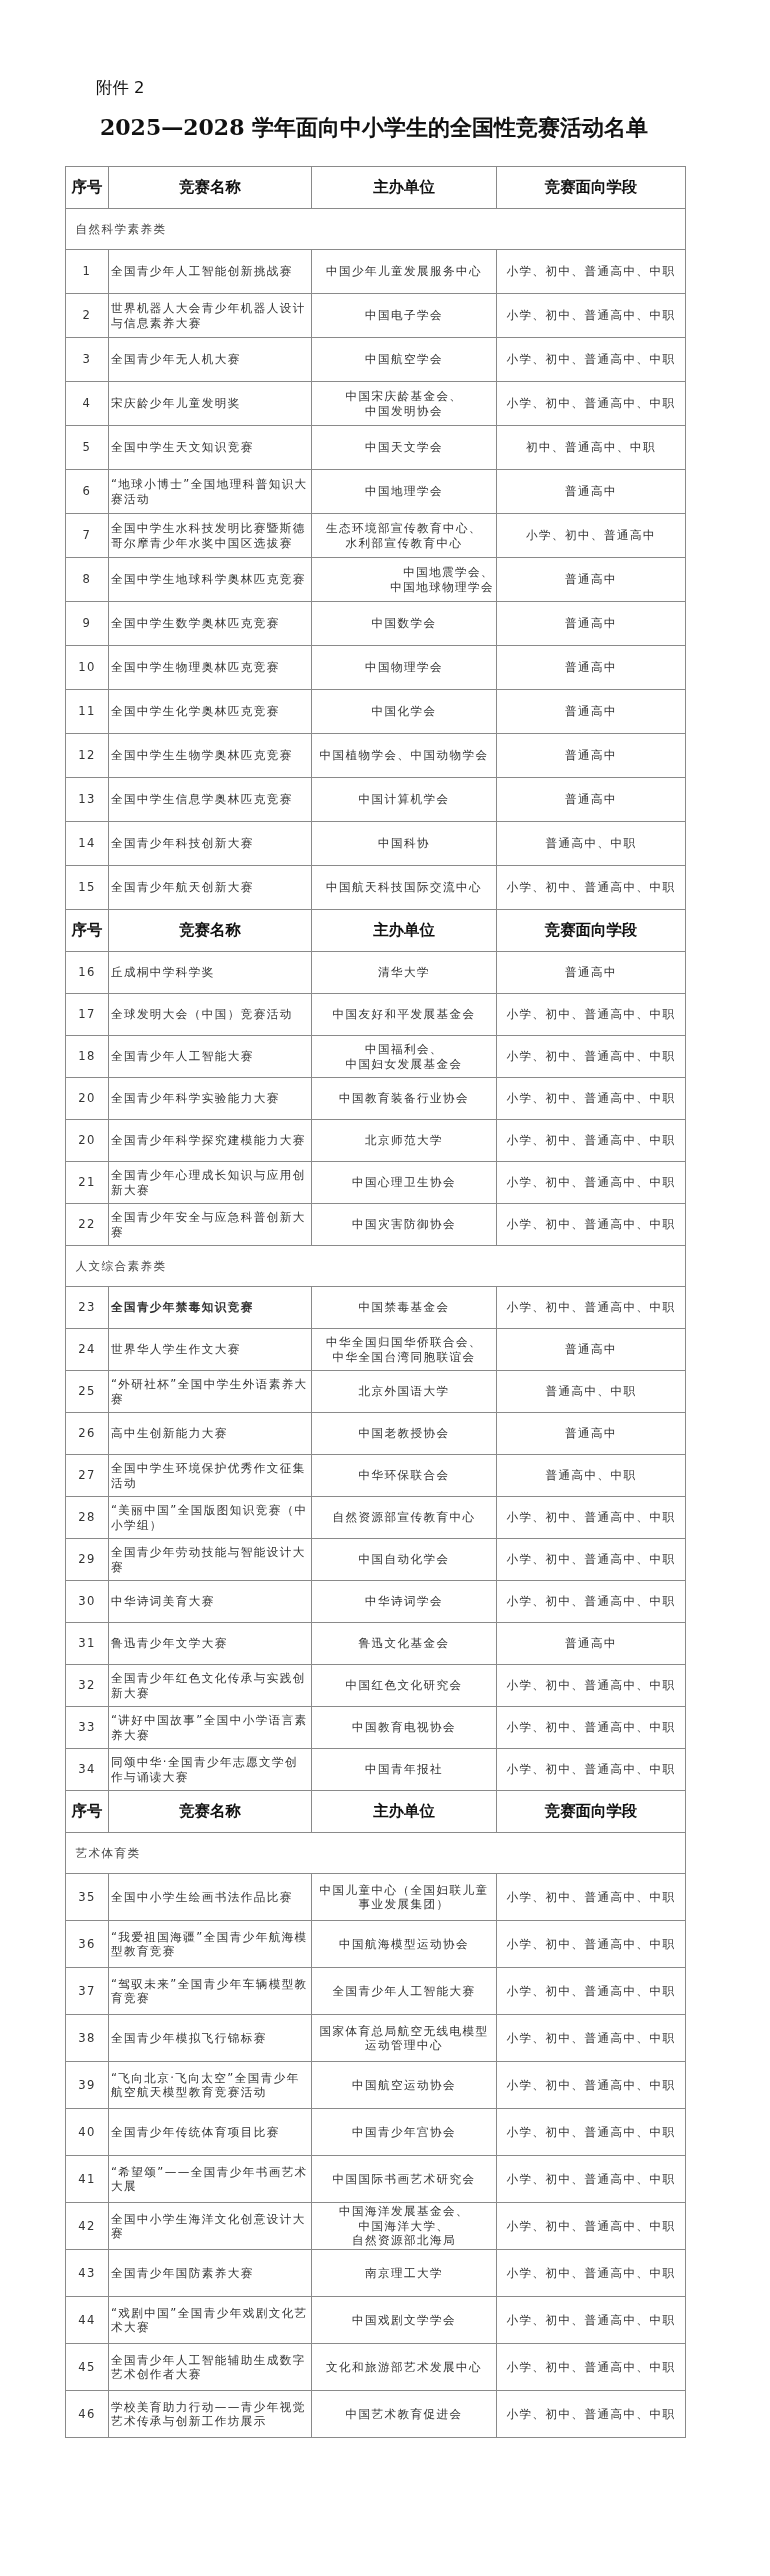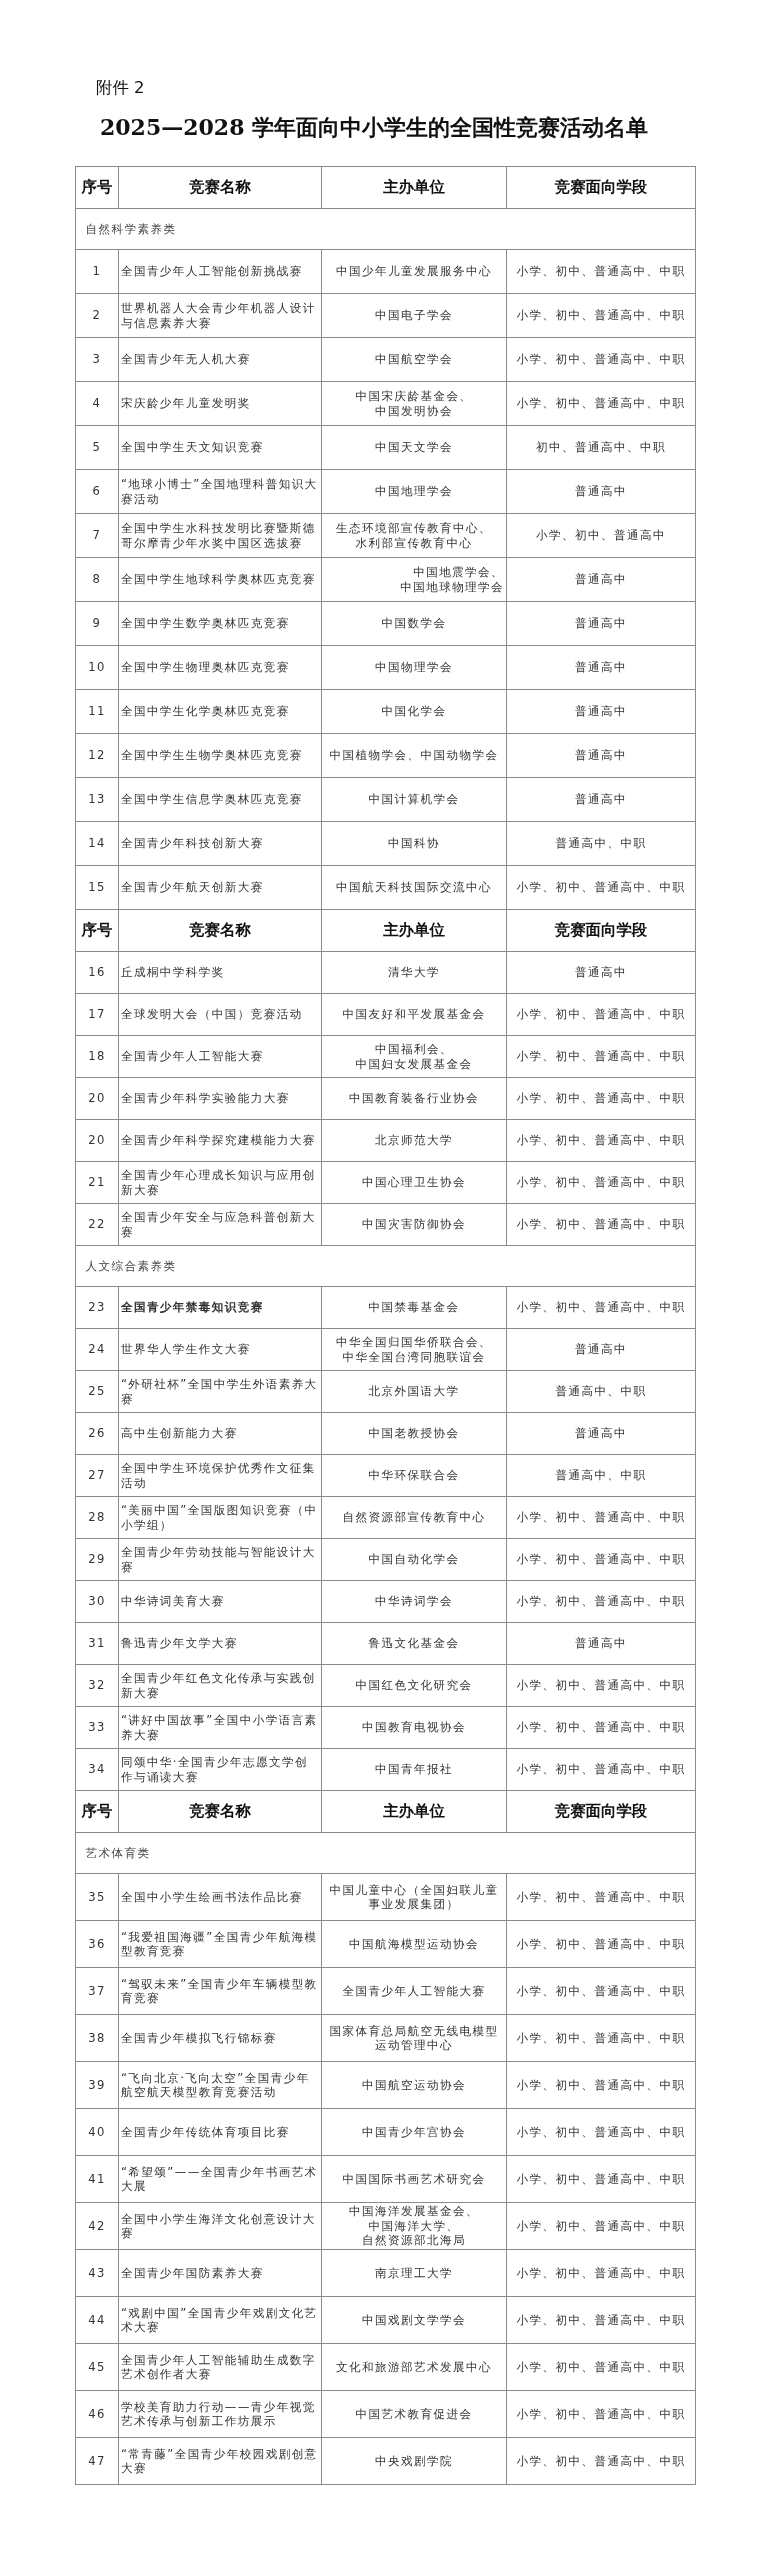--- a/index.html
+++ b/index.html
@@ -2,21 +2,21 @@
 <html><head>
 <meta charset="utf-8">
 <style>
   html, body { margin: 0; padding: 0; background: #ffffff; }
   body { width: 770px; height: 2576px; position: relative; overflow: hidden;
          font-family: "DejaVu Serif", "Liberation Serif", serif; color: #222; }
   .attachment { position: absolute; left: 96px; top: 77px; font-size: 16.4px; color: #111;
                 font-family: "DejaVu Sans", "Liberation Sans", sans-serif; }
   .title { position: absolute; left: 100px; top: 113px; font-size: 22px; font-weight: bold; color: #111;
            letter-spacing: 0px; white-space: nowrap; font-family: "DejaVu Serif", "Liberation Serif", serif; }
-  table.list { position: absolute; left: 75px; top: 166px; width: 620px; border-collapse: collapse;
+  table.list { position: absolute; left: 65px; top: 166px; width: 620px; border-collapse: collapse;
                table-layout: fixed; }
   table.list td { border: 1px solid #8a8a8a; padding: 0 1.9px; vertical-align: middle; font-size: 11.6px;
                   line-height: 14.4px; color: #333; letter-spacing: 1.4px;
                   font-family: "DejaVu Sans", "Liberation Sans", sans-serif; }
   col.c-no { width: 43px; } col.c-name { width: 203px; } col.c-org { width: 185px; } col.c-stage { width: 189px; }
   tr.hdr td { height: 41px; font-weight: bold; font-size: 15.4px; color: #111; text-align: center; letter-spacing: 0;
               font-family: "DejaVu Serif", "Liberation Serif", serif; }
   tr.hdr.thick td { border-top: 1.9px solid #444; }
   tr.cat td { height: 40px; padding-left: 9.6px; color: #444; }
   td.no { text-align: center; font-family: "DejaVu Serif", "Liberation Serif", serif; font-size: 12.5px; color: #222; letter-spacing: 0; }
@@ -344,21 +344,15 @@
         <td class="cell name" style="white-space: normal;">全国青少年人工智能辅助生成数字艺术创作者大赛</td>
         <td class="cell org" style="white-space: pre-line;">文化和旅游部艺术发展中心</td>
         <td class="cell stage" style="white-space: normal;">小学、初中、普通高中、中职</td>
       </tr>
       <tr class="sec3">
         <td class="cell no" style="white-space: normal;">46</td>
         <td class="cell name" style="white-space: normal;">学校美育助力行动——青少年视觉艺术传承与创新工作坊展示</td>
         <td class="cell org" style="white-space: pre-line;">中国艺术教育促进会</td>
         <td class="cell stage" style="white-space: normal;">小学、初中、普通高中、中职</td>
       </tr>
-      <tr class="sec3">
-        <td class="cell no" style="white-space: normal;">47</td>
-        <td class="cell name" style="white-space: normal;">“常青藤”全国青少年校园戏剧创意大赛</td>
-        <td class="cell org" style="white-space: pre-line;">中央戏剧学院</td>
-        <td class="cell stage" style="white-space: normal;">小学、初中、普通高中、中职</td>
-      </tr>
     </tbody>
 </table>
 
 
 </body></html>

